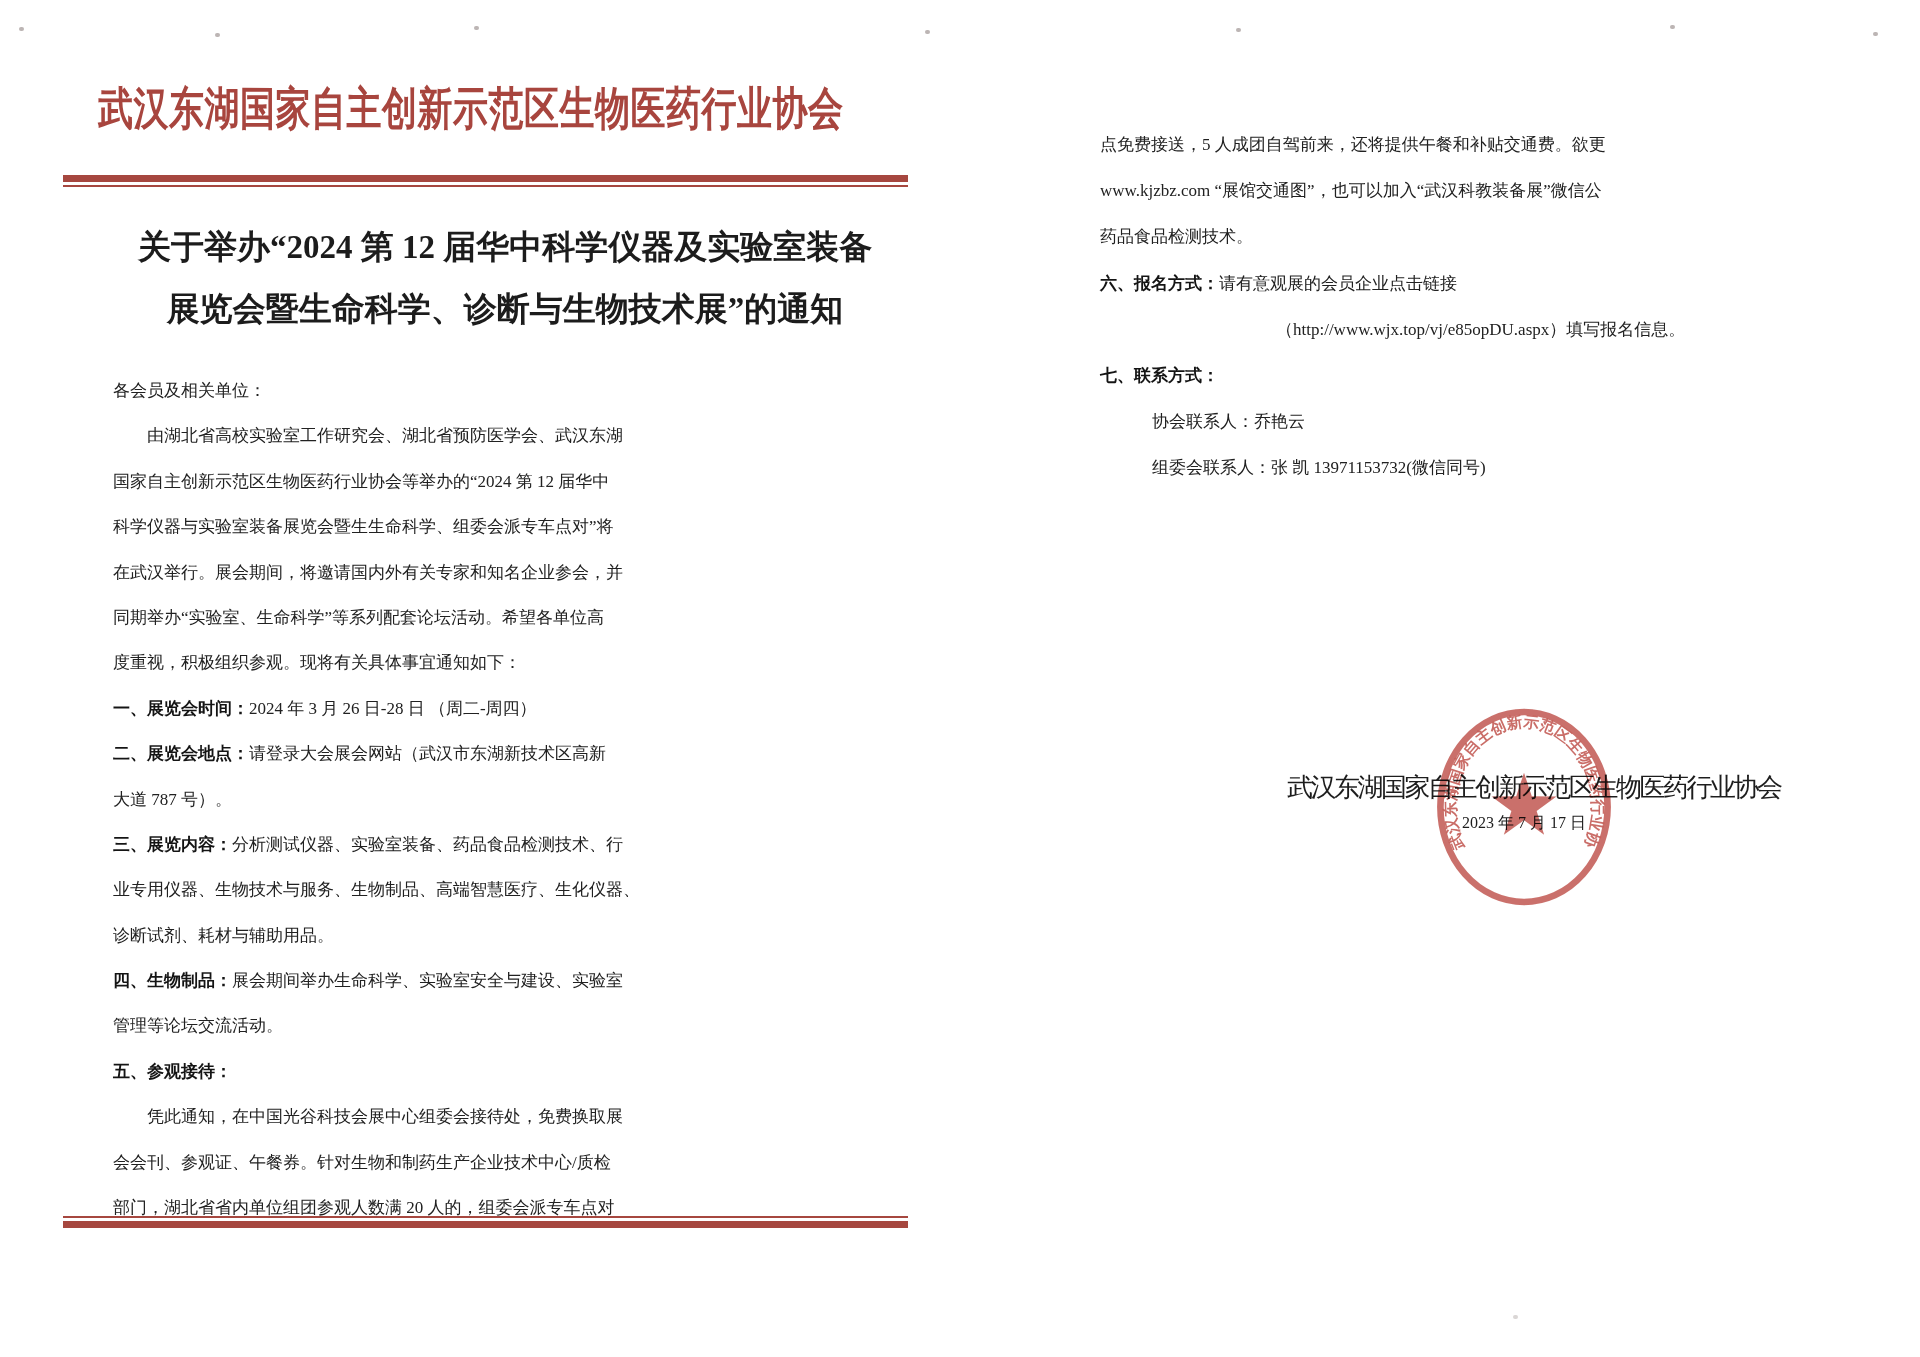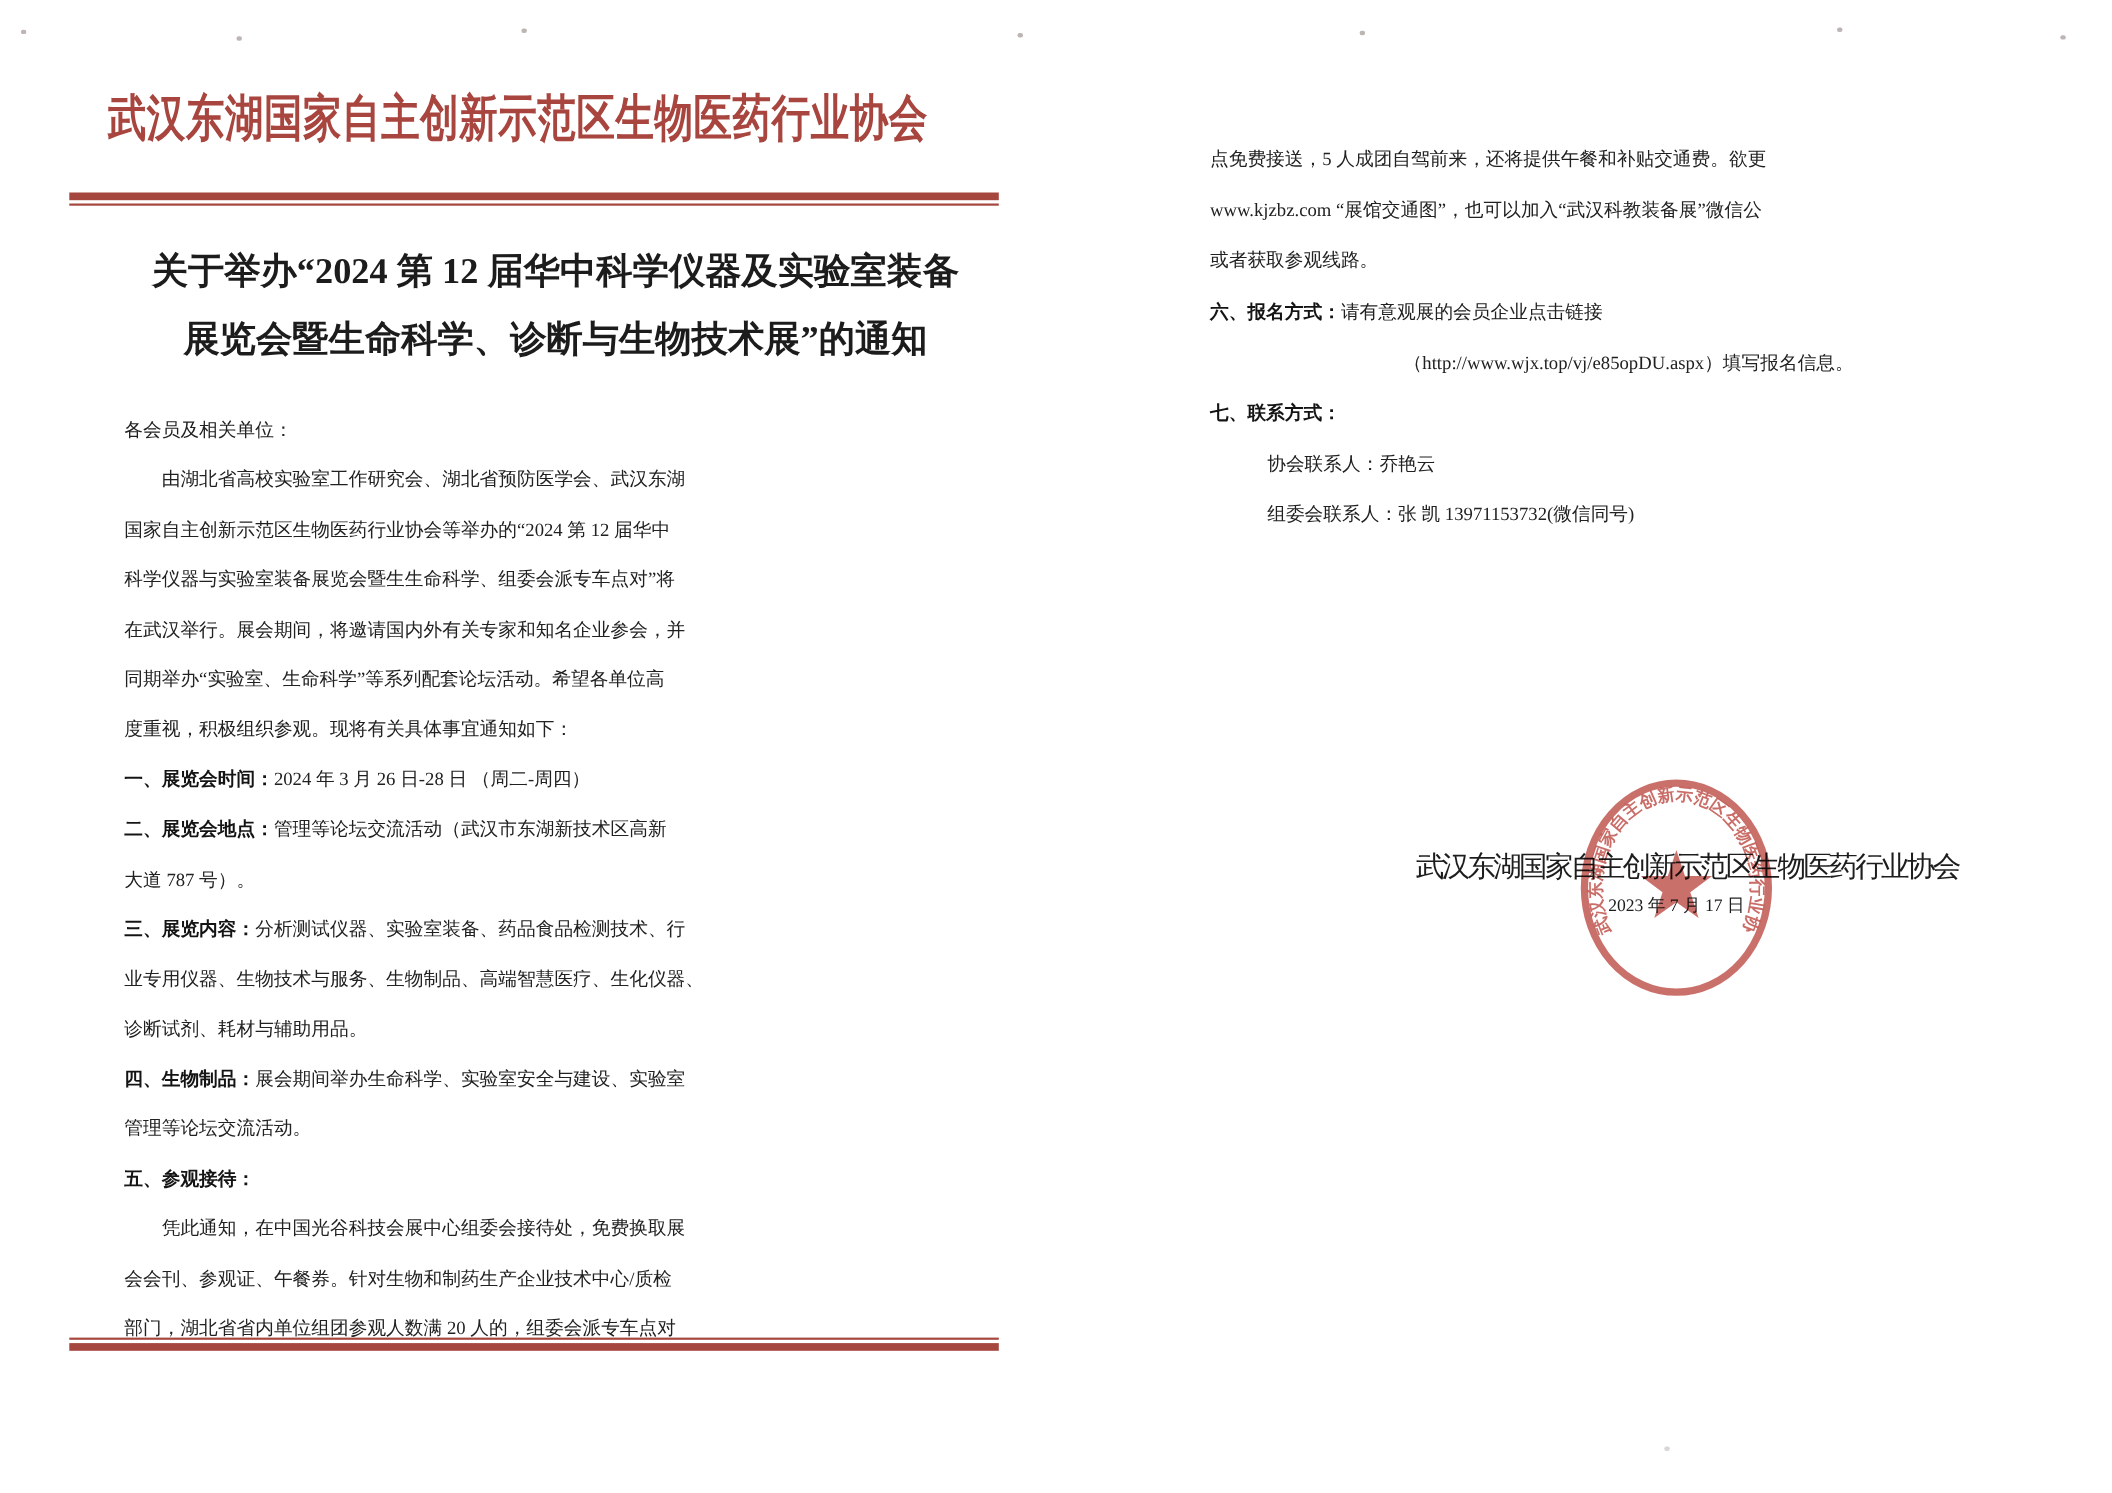--- a/index.html
+++ b/index.html
@@ -72,21 +72,21 @@
 
 <div class="abs body-col left-body">
     <div class="line"><span>各会员及相关单位：</span></div>
     <div class="line"><span>　　由湖北省高校实验室工作研究会、湖北省预防医学会、武汉东湖</span></div>
     <div class="line"><span>国家自主创新示范区生物医药行业协会等举办的“2024 第 12 届华中</span></div>
     <div class="line"><span>科学仪器与实验室装备展览会暨生生命科学、组委会派专车点对”将</span></div>
     <div class="line"><span>在武汉举行。展会期间，将邀请国内外有关专家和知名企业参会，并</span></div>
     <div class="line"><span>同期举办“实验室、生命科学”等系列配套论坛活动。希望各单位高</span></div>
     <div class="line"><span>度重视，积极组织参观。现将有关具体事宜通知如下：</span></div>
     <div class="line"><b>一、展览会时间：</b><span>2024 年 3 月 26 日-28 日 （周二-周四）</span></div>
-    <div class="line"><b>二、展览会地点：</b><span>管理等论坛交流活动（武汉市东湖新技术区高新</span></div>
+    <div class="line"><b>二、展览会地点：</b><span>请登录大会展会网站（武汉市东湖新技术区高新</span></div>
     <div class="line"><span>大道 787 号）。</span></div>
     <div class="line"><b>三、展览内容：</b><span>分析测试仪器、实验室装备、药品食品检测技术、行</span></div>
     <div class="line"><span>业专用仪器、生物技术与服务、生物制品、高端智慧医疗、生化仪器、</span></div>
     <div class="line"><span>诊断试剂、耗材与辅助用品。</span></div>
     <div class="line"><b>四、生物制品：</b><span>展会期间举办生命科学、实验室安全与建设、实验室</span></div>
     <div class="line"><span>管理等论坛交流活动。</span></div>
     <div class="line"><b>五、参观接待：</b></div>
     <div class="line"><span>　　凭此通知，在中国光谷科技会展中心组委会接待处，免费换取展</span></div>
     <div class="line"><span>会会刊、参观证、午餐券。针对生物和制药生产企业技术中心/质检</span></div>
     <div class="line"><span>部门，湖北省省内单位组团参观人数满 20 人的，组委会派专车点对</span></div>
@@ -94,21 +94,21 @@
 
 <div class="abs rule rule-foot">
   <div class="thin"></div>
   <div class="gap"></div>
   <div class="thick"></div>
 </div>
 
 <div class="abs body-col right-body">
     <div class="line"><span>点免费接送，5 人成团自驾前来，还将提供午餐和补贴交通费。欲更</span></div>
     <div class="line"><span>www.kjzbz.com “展馆交通图”，也可以加入“武汉科教装备展”微信公</span></div>
-    <div class="line"><span>或者获取参观线路。</span></div>
+    <div class="line"><span>药品食品检测技术。</span></div>
     <div class="line"><b>六、报名方式：</b><span>请有意观展的会员企业点击链接</span></div>
     <div class="line" style="padding-left: 176px;"><span>（http://www.wjx.top/vj/e85opDU.aspx）填写报名信息。</span></div>
     <div class="line"><b>七、联系方式：</b></div>
     <div class="line" style="padding-left: 52px;"><span>协会联系人：乔艳云</span></div>
     <div class="line" style="padding-left: 52px;"><span>组委会联系人：张  凯  13971153732(微信同号)</span></div>
   </div>
 
 <div class="abs sig-org">武汉东湖国家自主创新示范区生物医药行业协会</div>
 <div class="abs sig-date">2023 年 7 月 17 日</div>
 

